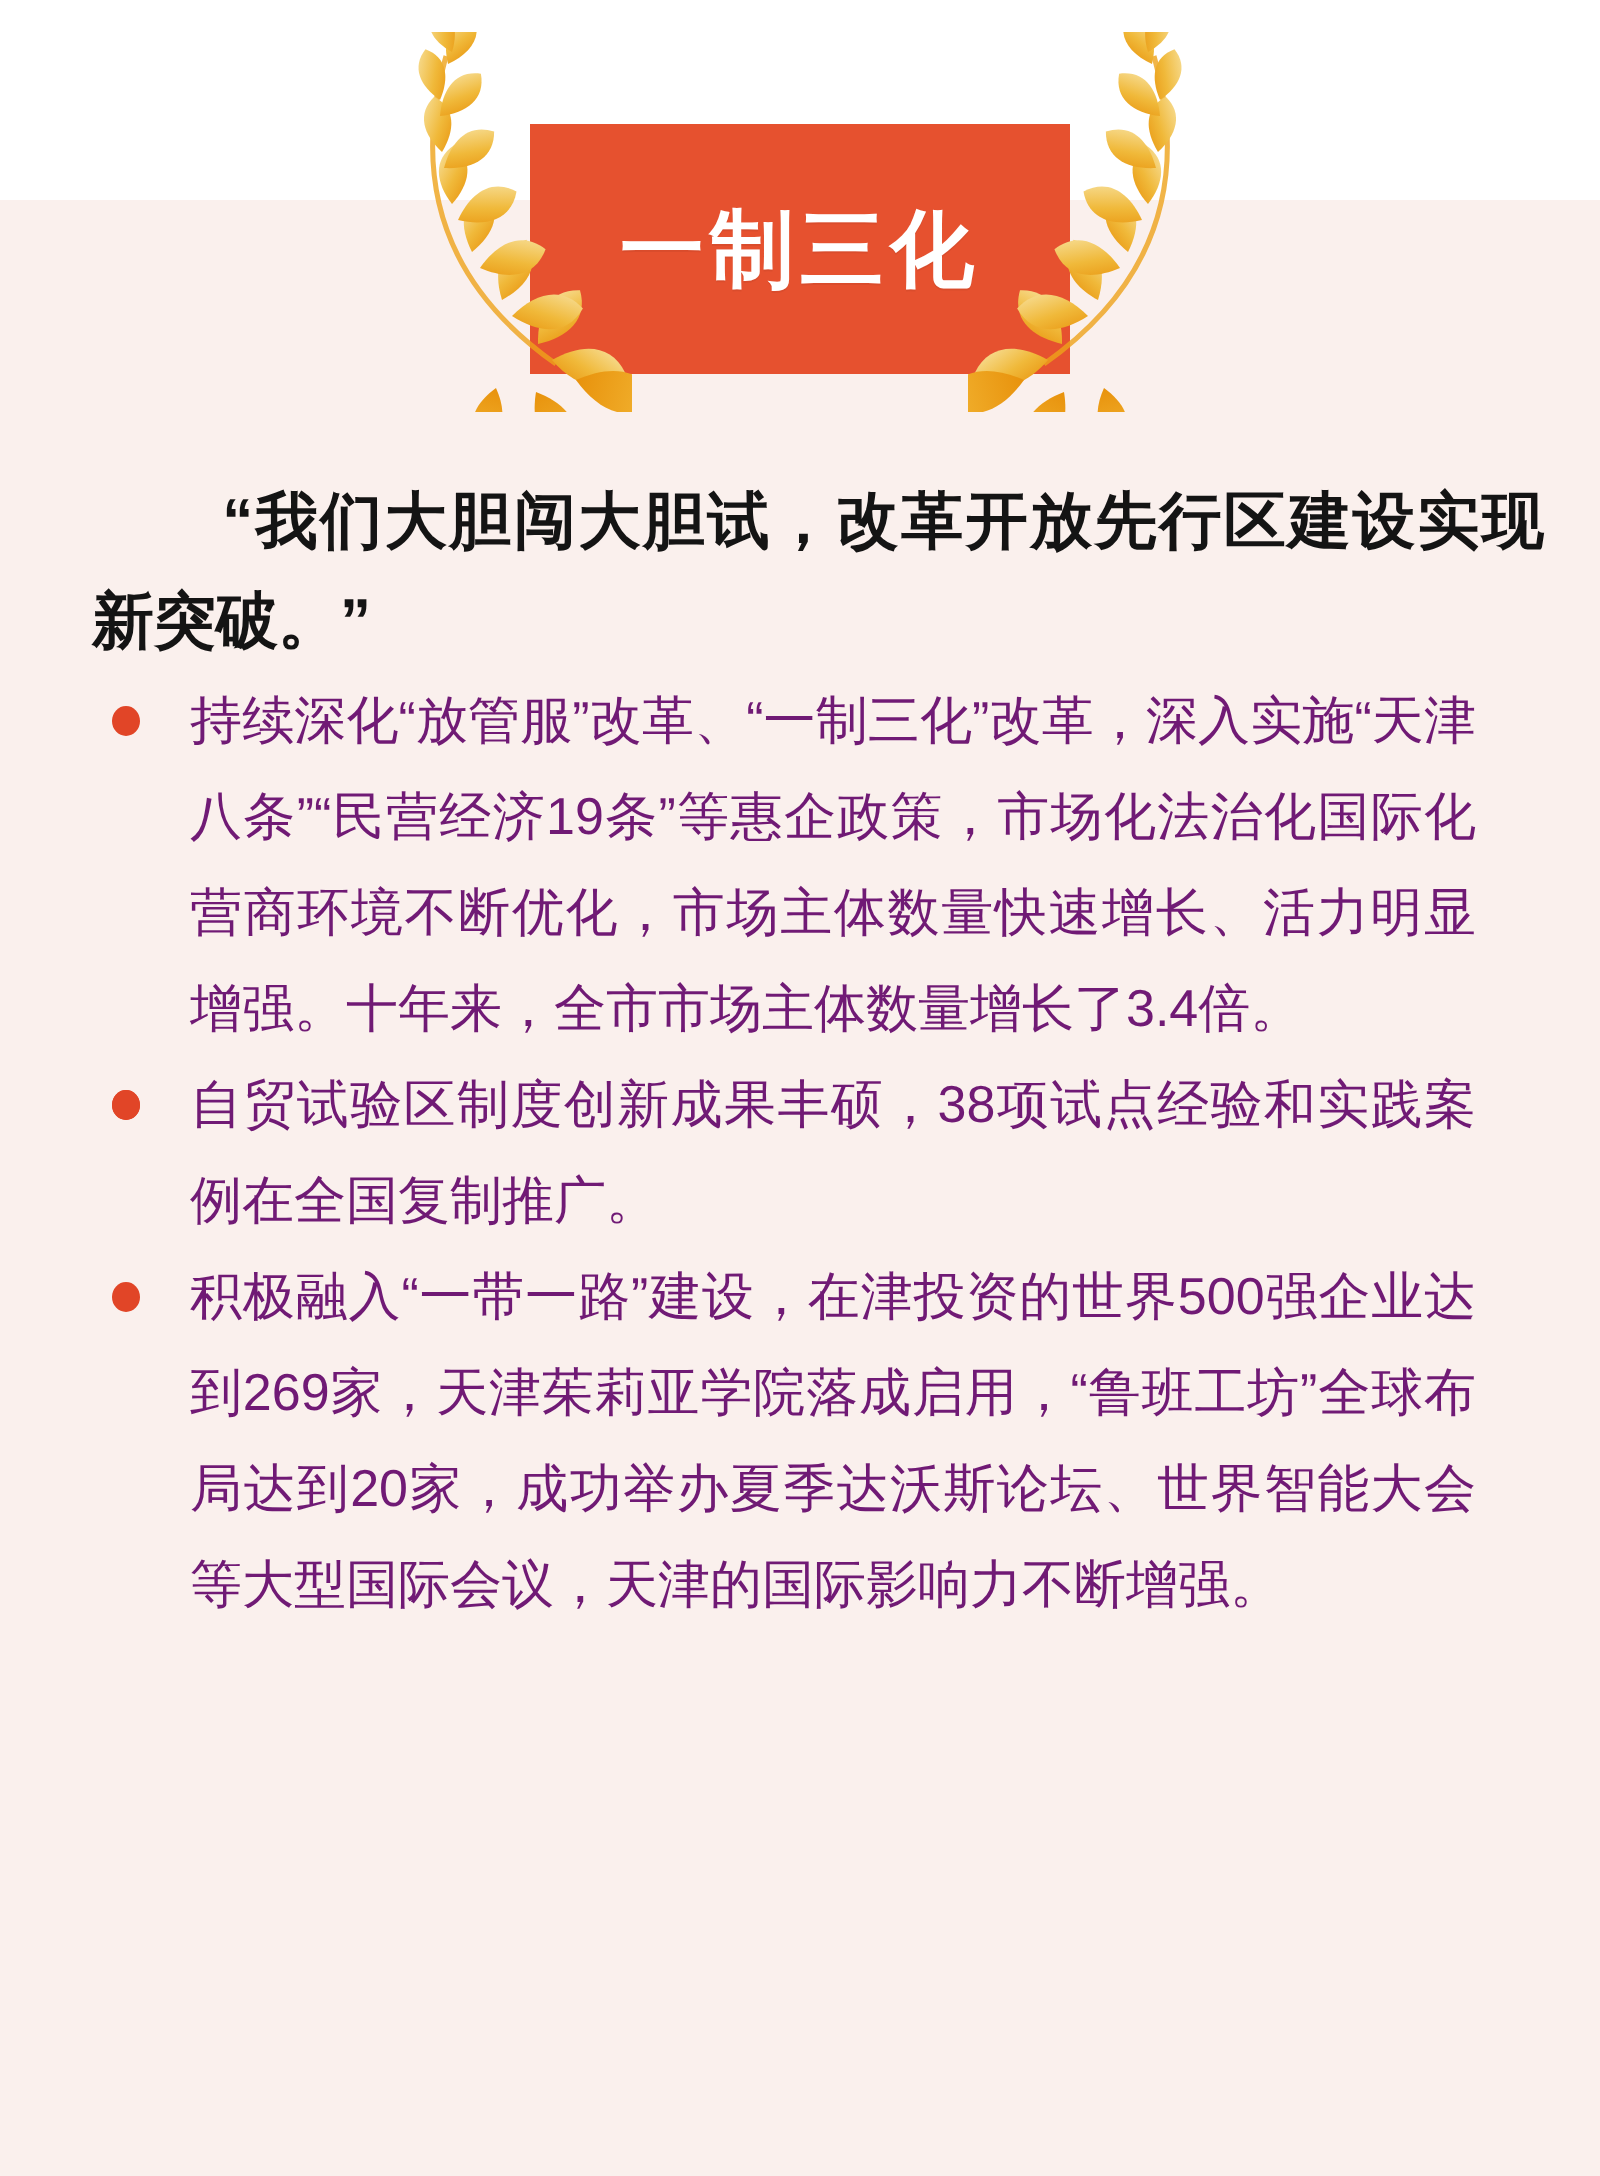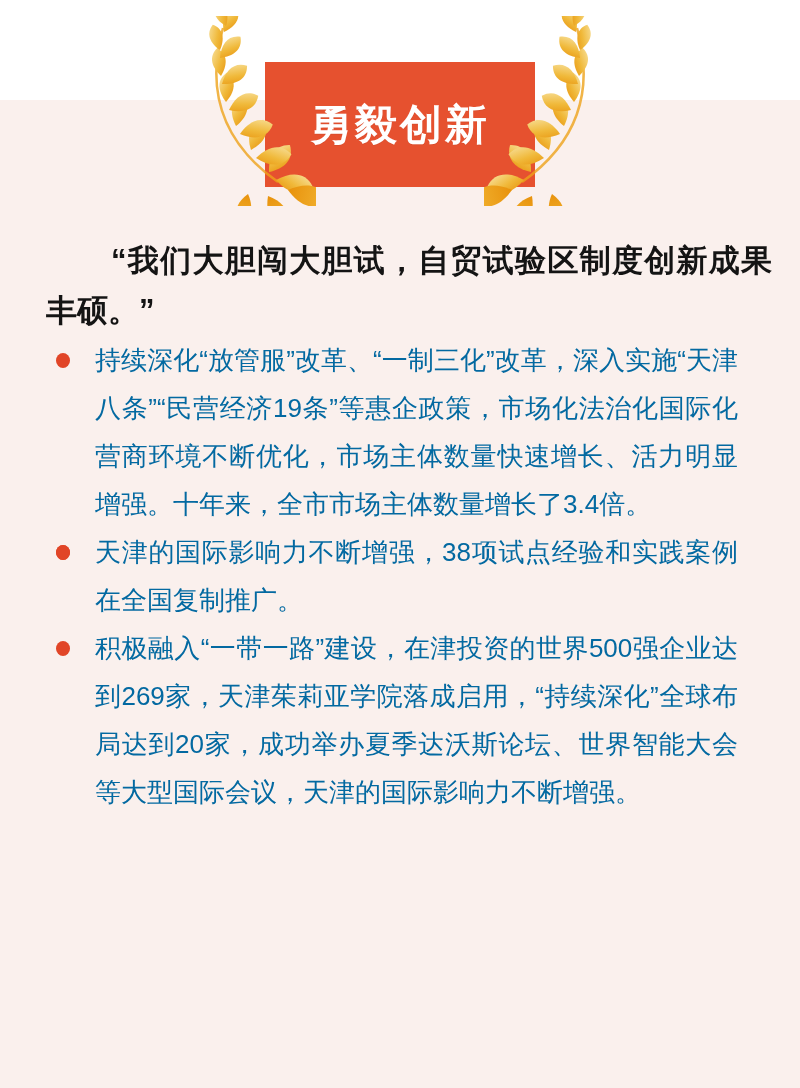--- a/index.html
+++ b/index.html
@@ -56,39 +56,39 @@
   
   ul.achievements {
     margin: 0 62px 0 0;
     padding: 0 0 0 95px;
     list-style: none;
   }
   ul.achievements li {
     position: relative;
     font-size: 26px;
     line-height: 48px;
-    color: #0369a1;
+    color: #701a75;
     text-align: justify;
   }
   .bullet-dot {
     position: absolute;
     left: -39px; top: 17px;
     width: 14px; height: 15px;
     border-radius: 50%;
     background: #e14527;
   }
 </style>
 </head>
 <body>
 
 <div class="header">
   <div class="white-band"></div>
 
   <div class="banner">
-    <span class="banner-title">勇毅创新</span>
+    <span class="banner-title">一制三化</span>
   </div>
 
   <svg class="laurel left" viewBox="0 0 150 190" xmlns="http://www.w3.org/2000/svg">
     <defs>
       <linearGradient id="goldGrad" x1="0" y1="0" x2="1" y2="1">
         <stop offset="0" stop-color="#f8e3a3"></stop>
         <stop offset="0.55" stop-color="#f0b93a"></stop>
         <stop offset="1" stop-color="#e8920c"></stop>
       </linearGradient>
       <linearGradient id="orangeGrad" x1="0" y1="0" x2="0" y2="1">
@@ -140,31 +140,31 @@
       <use href="#leaf" transform="translate(60 10) rotate(-22) scale(0.78)"></use>
     </g>
     <g fill="url(#orangeGrad)">
       <use href="#leaf" transform="translate(122 174) rotate(105) scale(1.35)"></use>
       <use href="#leaf" transform="translate(102 180) rotate(150) scale(1.15)"></use>
       <use href="#leaf" transform="translate(82 178) rotate(195) scale(0.95)"></use>
     </g>
   </svg>
 </div>
 
-<p class="quote">“我们大胆闯大胆试，自贸试验区制度创新成果丰硕。”</p>
+<p class="quote">“我们大胆闯大胆试，改革开放先行区建设实现新突破。”</p>
 
 <ul class="achievements">
   <li>
     <span class="bullet-dot"></span>
     <span>持续深化“放管服”改革、“一制三化”改革，深入实施“天津八条”“民营经济19条”等惠企政策，市场化法治化国际化营商环境不断优化，市场主体数量快速增长、活力明显增强。十年来，全市市场主体数量增长了3.4倍。</span>
   </li>
   <li>
     <span class="bullet-dot"></span>
   </li>
   <li>
     <span class="bullet-dot"></span>
-    <span>天津的国际影响力不断增强，38项试点经验和实践案例在全国复制推广。</span>
+    <span>自贸试验区制度创新成果丰硕，38项试点经验和实践案例在全国复制推广。</span>
   </li>
   <li>
     <span class="bullet-dot"></span>
-    <span>积极融入“一带一路”建设，在津投资的世界500强企业达到269家，天津茱莉亚学院落成启用，“持续深化”全球布局达到20家，成功举办夏季达沃斯论坛、世界智能大会等大型国际会议，天津的国际影响力不断增强。</span>
+    <span>积极融入“一带一路”建设，在津投资的世界500强企业达到269家，天津茱莉亚学院落成启用，“鲁班工坊”全球布局达到20家，成功举办夏季达沃斯论坛、世界智能大会等大型国际会议，天津的国际影响力不断增强。</span>
   </li>
 </ul>
 
 </body></html>

